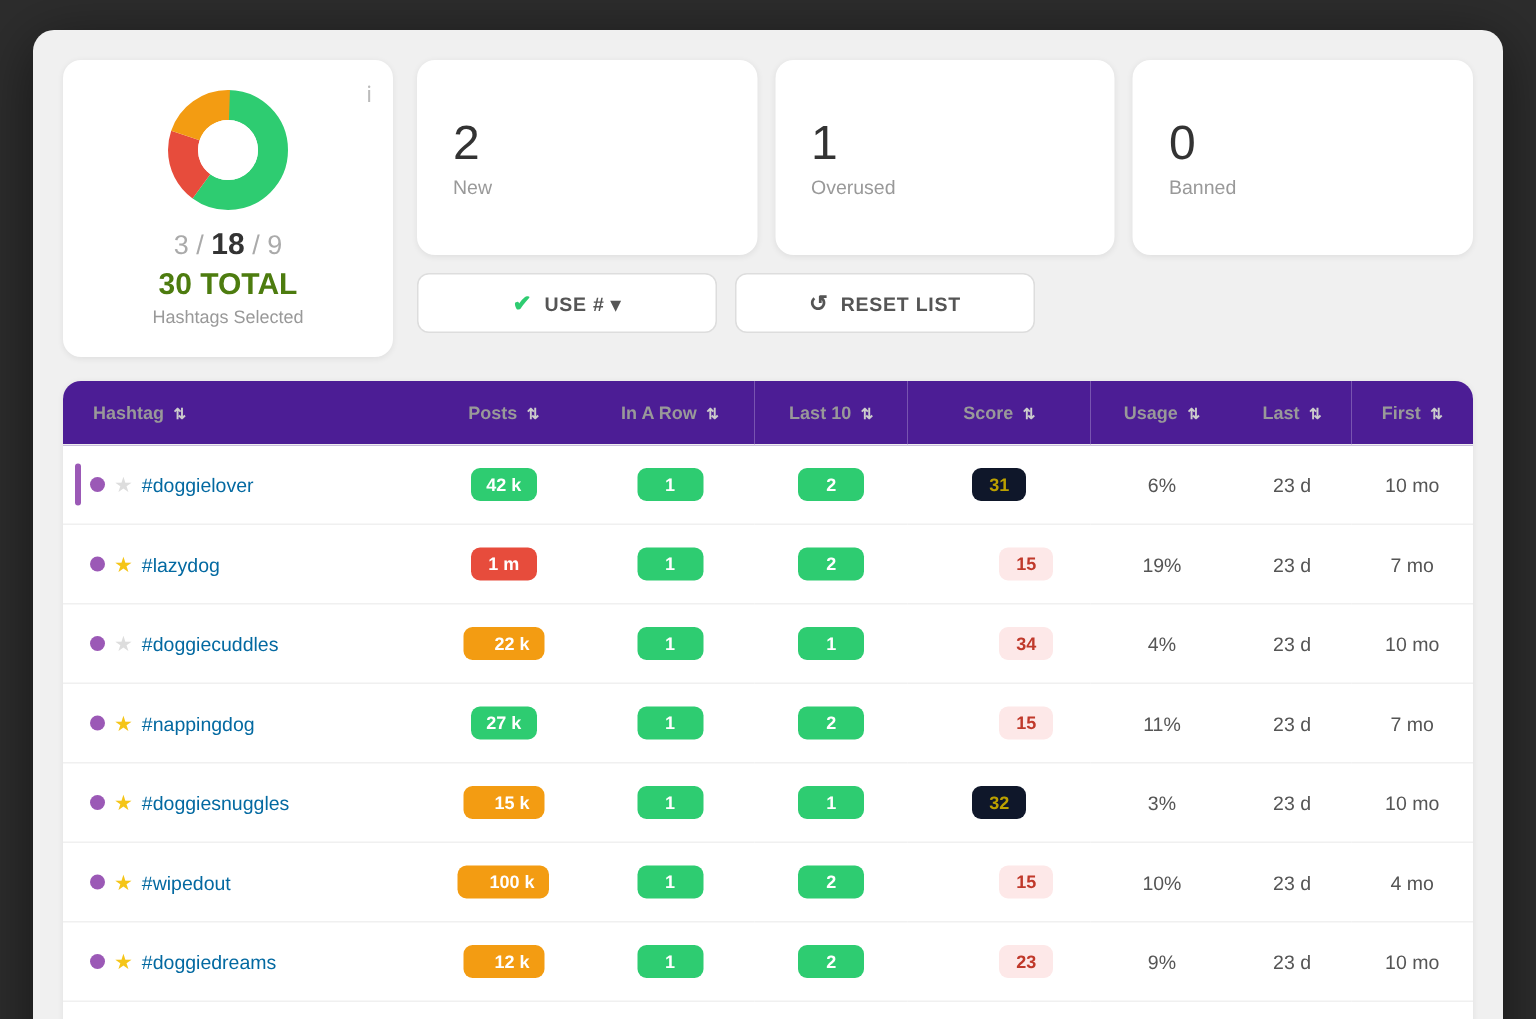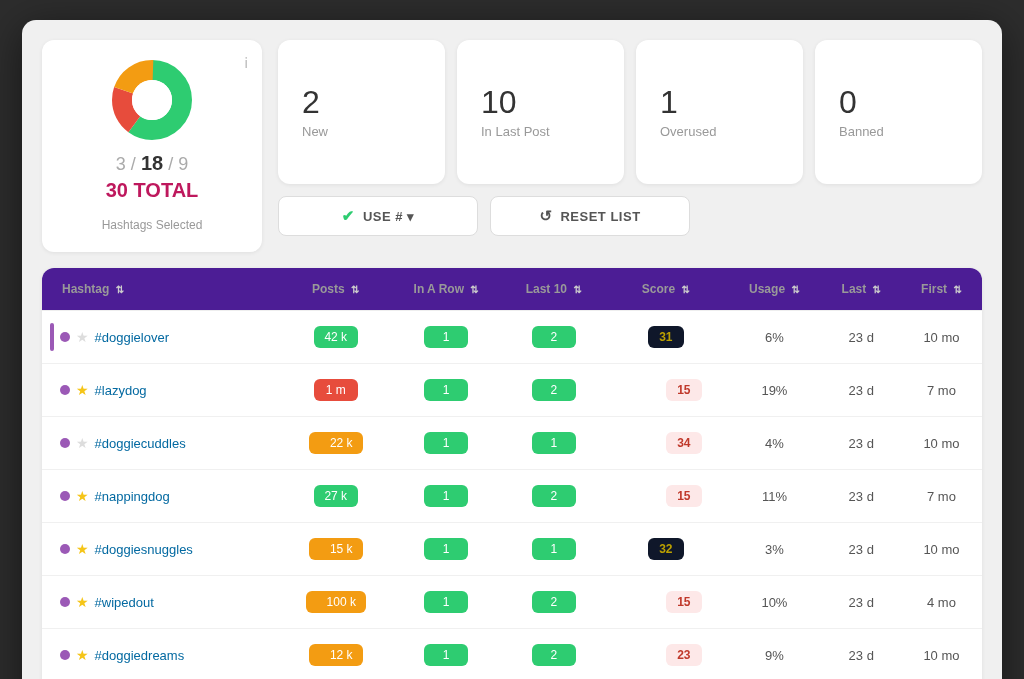--- a/index.html
+++ b/index.html
@@ -55,22 +55,22 @@
       margin-bottom: 4px;
     }
     .chart-counts span.mid {
       color: #333;
       font-weight: 700;
       font-size: 20px;
     }
     .chart-total {
       font-size: 20px;
       font-weight: 700;
-      color: #be185d;
-      margin-bottom: 16px;
+      color: #4d7c0f;
+      margin-bottom: 2px;
     }
     .chart-label {
       font-size: 12px;
       color: #999;
     }
     .stats-grid {
       display: flex;
       gap: 12px;
       flex: 1;
       flex-wrap: wrap;
@@ -174,21 +174,21 @@
       flex-shrink: 0;
     }
     .star-icon { font-size: 14px; color: #ddd; cursor: pointer; }
     .star-icon.filled { color: #f5c518; }
     .hashtag-name { font-size: 13px; color: #0369a1; font-weight: 500; }
     .badge {
       display: inline-block;
       border-radius: 6px;
       padding: 4px 10px;
       font-size: 12px;
-      font-weight: 400;
+      font-weight: 700;
       color: #fff;
       min-width: 44px;
       text-align: center;
     }
     .badge-green { background: #2ecc71; }
     .badge-red { background: #e74c3c; }
     .badge-orange { background: #f39c12; padding-left: 21px; }
     .score-badge {
       display: inline-block;
       border-radius: 6px;
@@ -232,24 +232,20 @@
       <div class="chart-label">Hashtags Selected</div>
     </div>
 
     <div style="flex:1; display:flex; flex-direction:column; gap:12px;">
       <div class="stats-grid">
         <div class="stat-card">
           <div class="stat-number">2</div>
           <div class="stat-label">New</div>
         </div>
         <div class="stat-card">
-          <div class="stat-number">10</div>
-          <div class="stat-label">In Last Post</div>
-        </div>
-        <div class="stat-card">
           <div class="stat-number">1</div>
           <div class="stat-label">Overused</div>
         </div>
         <div class="stat-card">
           <div class="stat-number">0</div>
           <div class="stat-label">Banned</div>
         </div>
       </div>
 
       <div class="action-bar">

